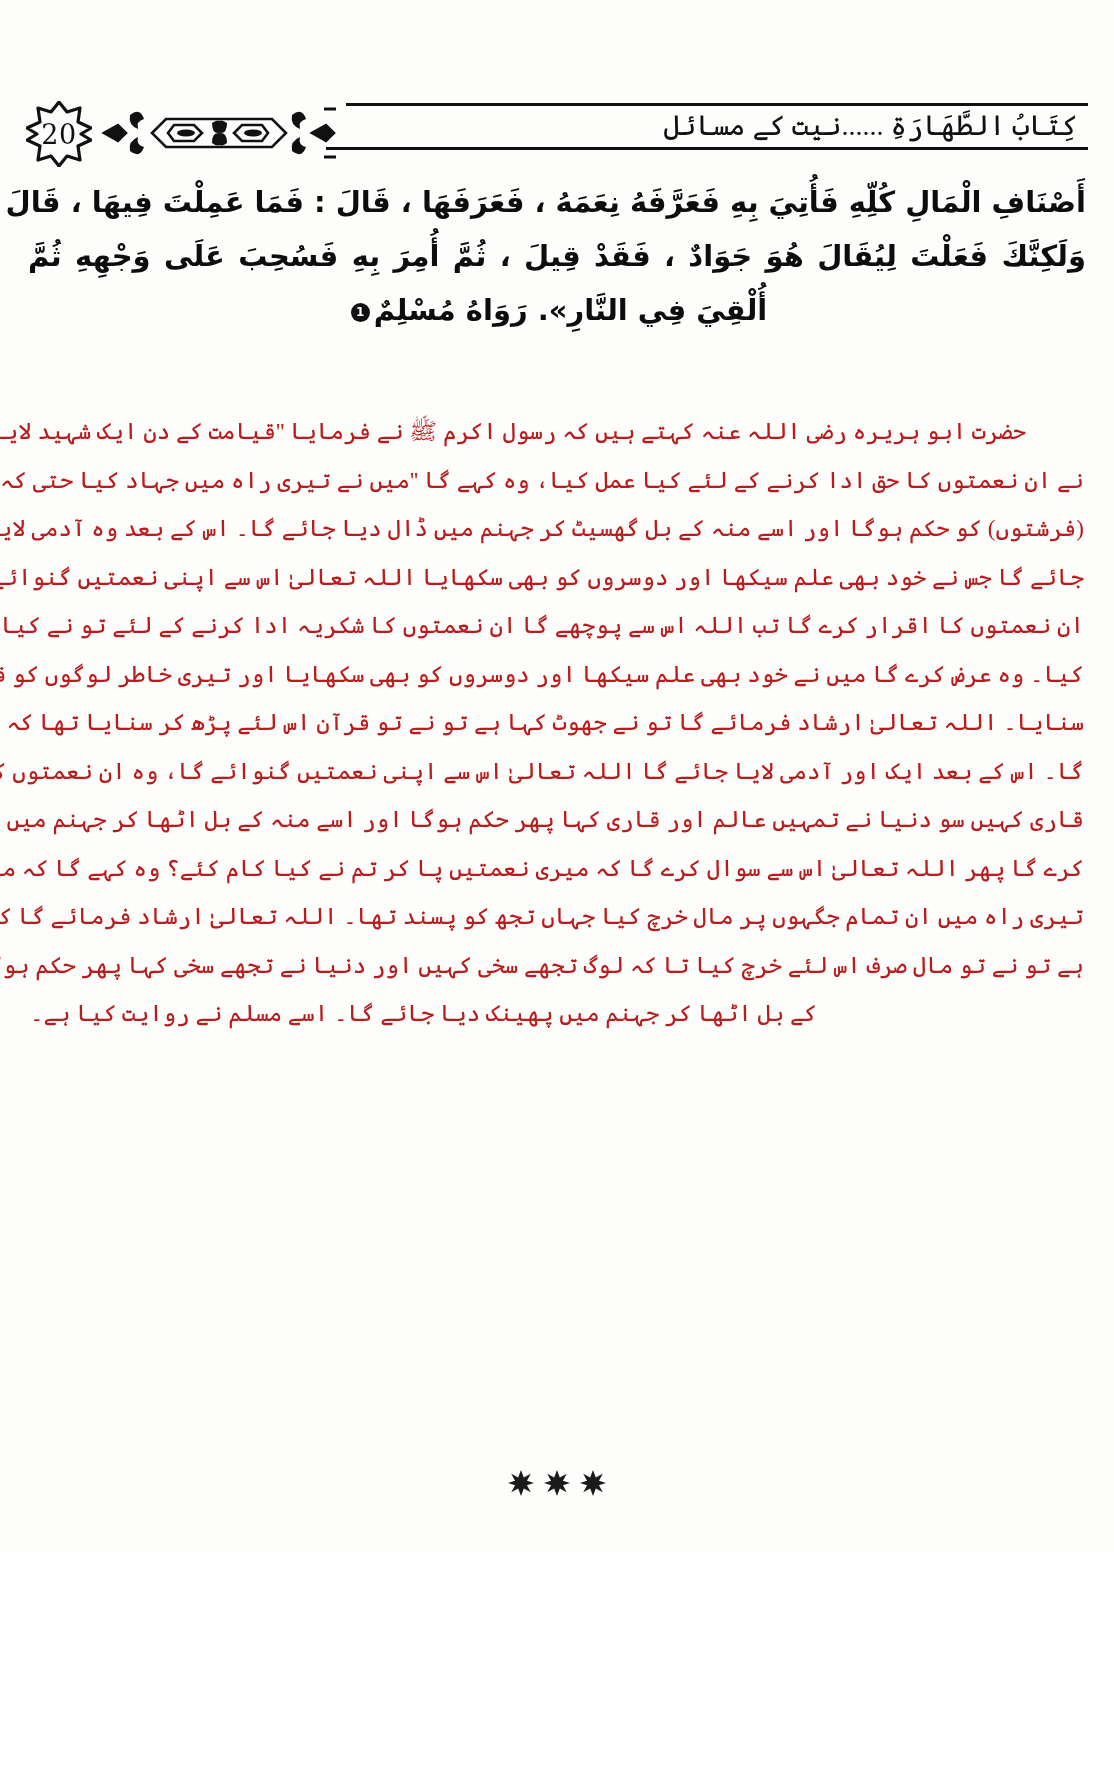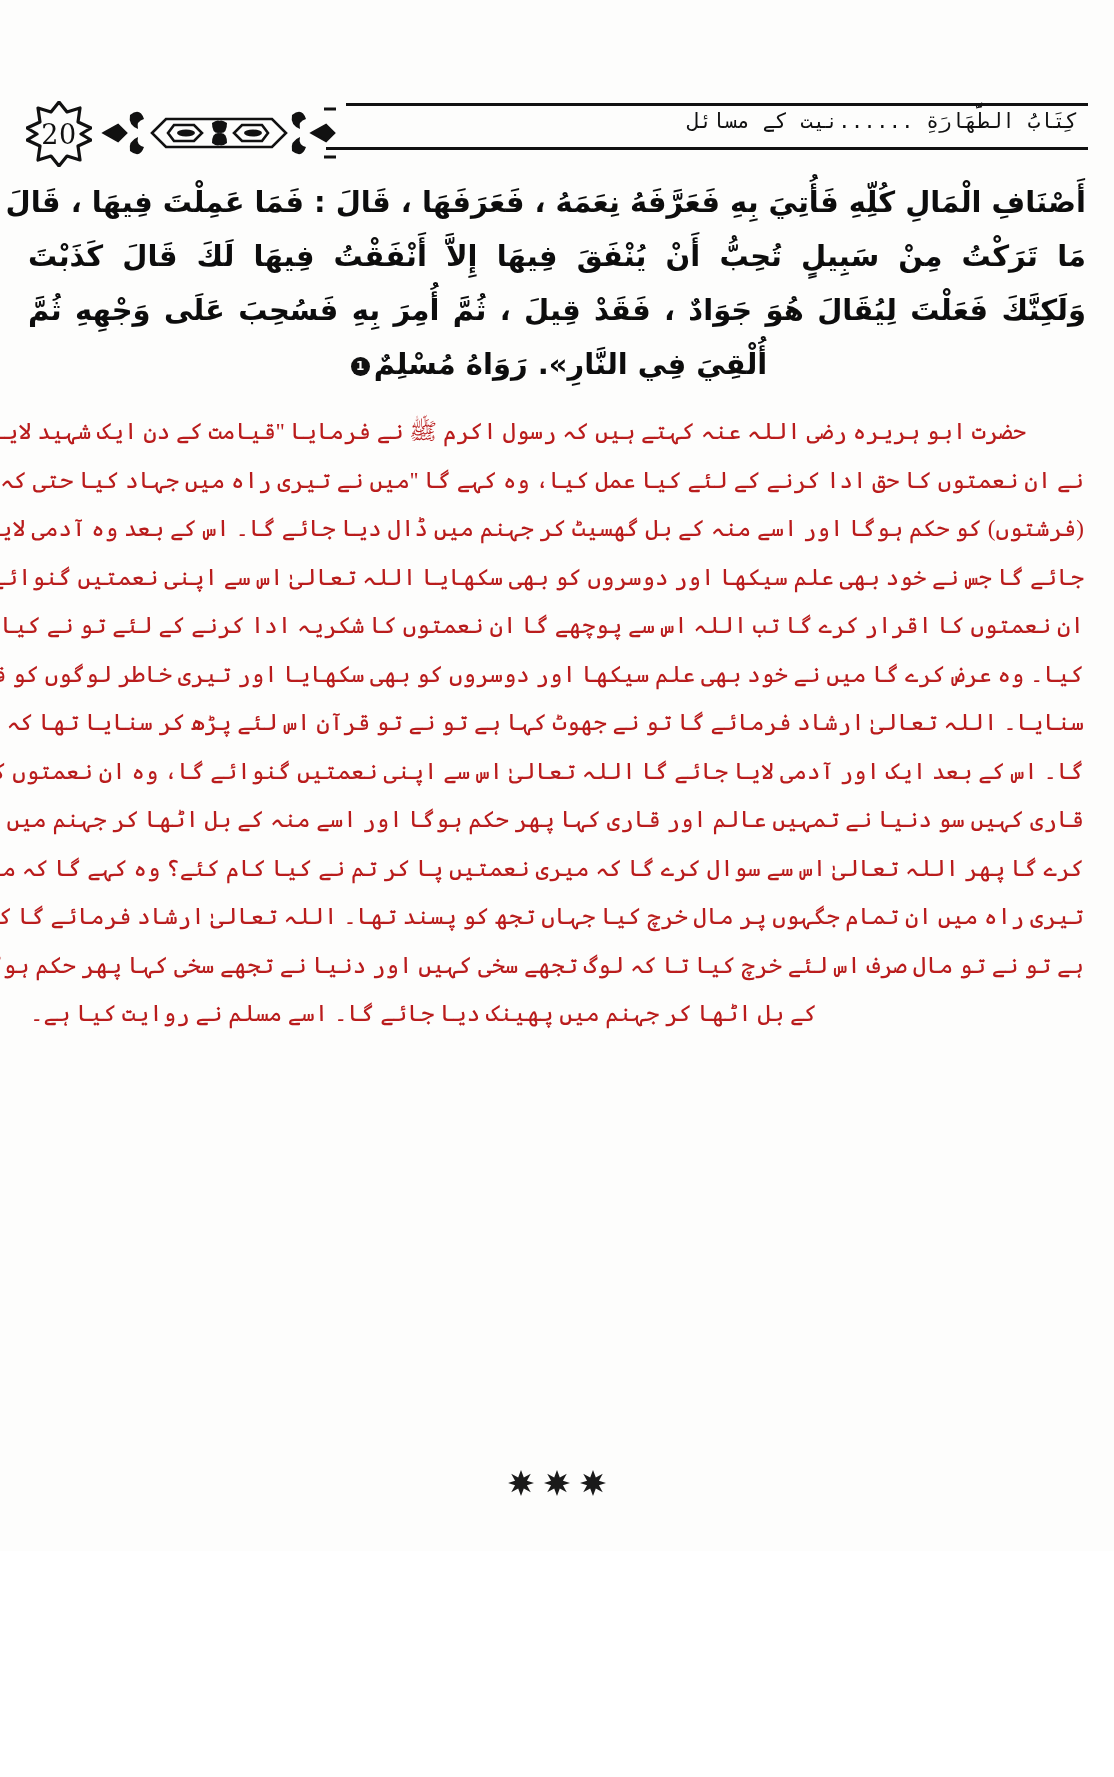--- a/index.html
+++ b/index.html
@@ -69,22 +69,22 @@
     position: absolute;
     left: 70px;
     top: 6px;
     width: 240px;
     height: 64px;
   }
   .header-title {
     position: absolute;
     right: 10px;
     top: 14px;
-    font-family: Liberation Mono, monospace;
-    font-size: 21px;
+    font-family: Liberation Serif, serif;
+    font-size: 28px;
     color: #111;
     direction: rtl;
     white-space: nowrap;
     letter-spacing: 0.2px;
   }
 
   
   .arabic-block {
     position: absolute;
     top: 175px;
@@ -224,21 +224,20 @@
         <path d="M228 8 L240 8" stroke-width="3"></path>
         <path d="M228 56 L240 56" stroke-width="3"></path>
       </g>
     </svg>
 
     <div class="header-title">كِتَابُ الطَّهَارَةِ ......نیت کے مسائل</div>
   </div>
 
   <div class="arabic-block">
     <span class="arabic-line">أَصْنَافِ الْمَالِ كُلِّهِ فَأُتِيَ بِهِ فَعَرَّفَهُ نِعَمَهُ ، فَعَرَفَهَا ، قَالَ : فَمَا عَمِلْتَ فِيهَا ، قَالَ :</span>
-    <span class="arabic-line">مَا تَرَكْتُ مِنْ سَبِيلٍ تُحِبُّ أَنْ يُنْفَقَ فِيهَا إِلاَّ أَنْفَقْتُ فِيهَا لَكَ قَالَ كَذَبْتَ</span>
     <span class="arabic-line">وَلَكِنَّكَ فَعَلْتَ لِيُقَالَ هُوَ جَوَادٌ ، فَقَدْ قِيلَ ، ثُمَّ أُمِرَ بِهِ فَسُحِبَ عَلَى وَجْهِهِ ثُمَّ</span>
     <span class="arabic-line last"><span>أُلْقِيَ فِي النَّارِ». رَوَاهُ مُسْلِمٌ</span><span class="fn-marker">1</span></span>
   </div>
 
   <div class="urdu-block">
     <span class="urdu-line indent">حضرت ابو ہریرہ رضی اللہ عنہ کہتے ہیں کہ رسول اکرم ﷺ نے فرمایا ''قیامت کے دن ایک شہید لایا</span>
     <span class="urdu-line">نے ان نعمتوں کا حق ادا کرنے کے لئے کیا عمل کیا، وہ کہے گا ''میں نے تیری راہ میں جہاد کیا حتی کہ شہید ہو گیا</span>
     <span class="urdu-line">(فرشتوں) کو حکم ہوگا اور اسے منہ کے بل گھسیٹ کر جہنم میں ڈال دیا جائے گا۔ اس کے بعد وہ آدمی لایا</span>
     <span class="urdu-line">جائے گا جس نے خود بھی علم سیکھا اور دوسروں کو بھی سکھایا اللہ تعالیٰ اس سے اپنی نعمتیں گنوائے گا اور وہ (عالم)</span>
     <span class="urdu-line">ان نعمتوں کا اقرار کرے گا تب اللہ اس سے پوچھے گا ان نعمتوں کا شکریہ ادا کرنے کے لئے تو نے کیا عمل</span>

